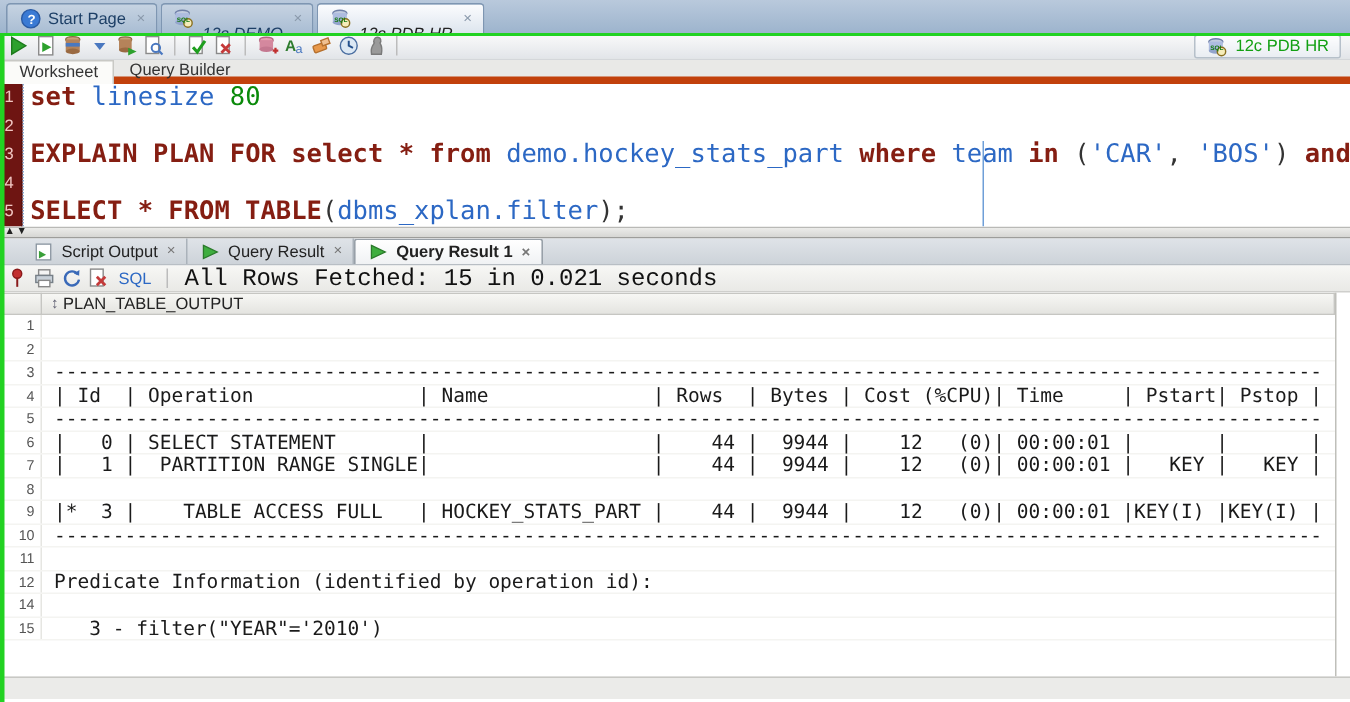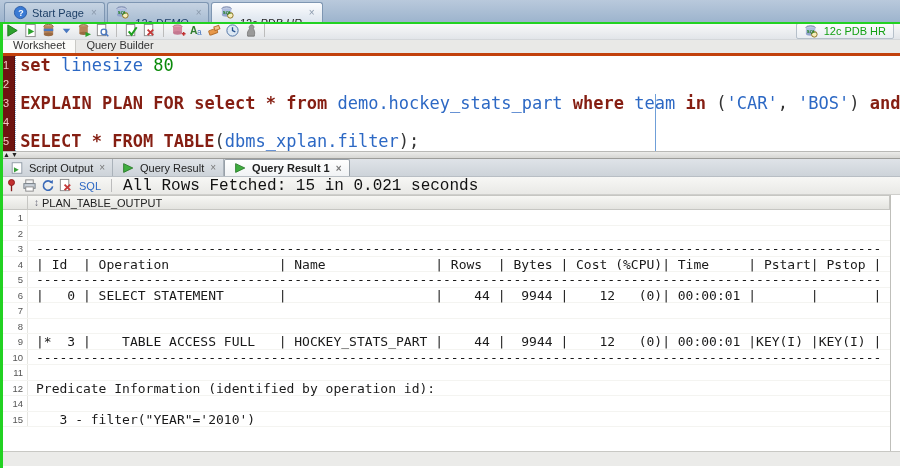--- a/index.html
+++ b/index.html
@@ -30,21 +30,21 @@
   .tb-icons{display:flex; align-items:center; gap:2px;}
   .icn{display:inline-flex; width:16px; height:16px; align-items:center; justify-content:center;}
   .icn svg{width:15px; height:15px; display:block;}
   .sep{display:inline-block; width:1px; height:13px; background:#bcbcbc; margin:0 4px;}
   .conn-chip{position:absolute; right:6px; top:1px; height:16px; display:flex; align-items:center; gap:4px;
              padding:0 7px; border:1px solid #b6c0ca; border-radius:2px;
              background:linear-gradient(#fdfdfe,#e9edf2); cursor:pointer;}
   .conn-label{color:var(--conn); font-size:11px;}
 
   
-  .wtabs{height:16px; background:#e9e9e7; border-bottom:3px solid #c2410c; display:flex; align-items:flex-end; padding-left:2px;}
+  .wtabs{height:16px; background:#e9e9e7; border-bottom:5px solid #c2410c; display:flex; align-items:flex-start; padding-left:2px;}
   .wtab{padding:1px 10px 2px 10px; color:#333; font-size:11px; cursor:default;}
   .wtab.active{background:#fbfbf9; border:1px solid #c9c9c5; border-bottom:none;}
 
   
   .editor{position:relative; height:95px; background:#fff; display:flex; overflow:hidden;}
   .gutter{width:30px; background:#6e1512; border-right:1px solid #57100d; padding-left:3px;}
   .gut-n{height:19px; line-height:19px; text-align:right; padding-right:5px;
          color:#f2c8c4; font-size:11px; font-family:"Liberation Sans",sans-serif;}
   .code{flex:1; border-left:1px dotted #8aabd2; padding-left:4px;}
   .code-line{height:19px; line-height:19px; white-space:pre;
@@ -57,21 +57,21 @@
   .wavy{text-decoration-style:wavy; text-decoration-color:#ef8ab2; text-underline-offset:2px;}
   .margin-guide{position:absolute; left:655px; top:38px; bottom:0; width:1px; background:#6f9fd8;}
 
   
   .splitter{height:8px; background:linear-gradient(#ececea,#d6d6d3);
             border-top:1px solid #b9b9b6; border-bottom:1px solid #9d9d9a;
             display:flex; align-items:center; padding-left:3px; cursor:row-resize;}
   .spl-arrow{font-size:7px; line-height:6px; color:#222; margin-right:1px; cursor:pointer;}
 
   
-  .btabs{height:18px; background:linear-gradient(#dfe3e8,#cdd3d9); display:flex; padding-left:2px;
+  .btabs{height:18px; background:linear-gradient(#dfe3e8,#cdd3d9); display:flex; padding-left:14px;
          border-bottom:1px solid #b8bec4;}
   .btab{display:inline-flex; align-items:center; gap:4px; height:17px; padding:0 7px;
         border-right:1px solid #aab2ba; color:#222; cursor:default; white-space:nowrap;}
   .btab .x{color:#777; font-size:10px; margin-left:2px;}
   .btab.active{background:linear-gradient(#ffffff,#f0f2f4); border:1px solid #98a0a8; border-bottom:none;
                border-radius:2px 2px 0 0; font-weight:bold;}
   .btab .icn svg{width:14px; height:14px;}
 
   
   .rtoolbar{height:18px; background:linear-gradient(#f7f7f5,#e9e9e6); border-bottom:1px solid #cfcfcc;
@@ -361,20 +361,21 @@
         <div class="grow">
           <span class="rn">5</span>
           <span class="rc">------------------------------------------------------------------------------------------------------------</span>
         </div>
         <div class="grow">
           <span class="rn">6</span>
           <span class="rc">|   0 | SELECT STATEMENT       |                   |    44 |  9944 |    12   (0)| 00:00:01 |       |       |</span>
         </div>
         <div class="grow">
           <span class="rn">7</span>
+          <span class="rc">|   1 |  PARTITION RANGE SINGLE|                   |    44 |  9944 |    12   (0)| 00:00:01 |   KEY |   KEY |</span>
         </div>
         <div class="grow">
           <span class="rn">8</span>
         </div>
         <div class="grow">
           <span class="rn">9</span>
           <span class="rc">|*  3 |    TABLE ACCESS FULL   | HOCKEY_STATS_PART |    44 |  9944 |    12   (0)| 00:00:01 |KEY(I) |KEY(I) |</span>
         </div>
         <div class="grow">
           <span class="rn">10</span>

